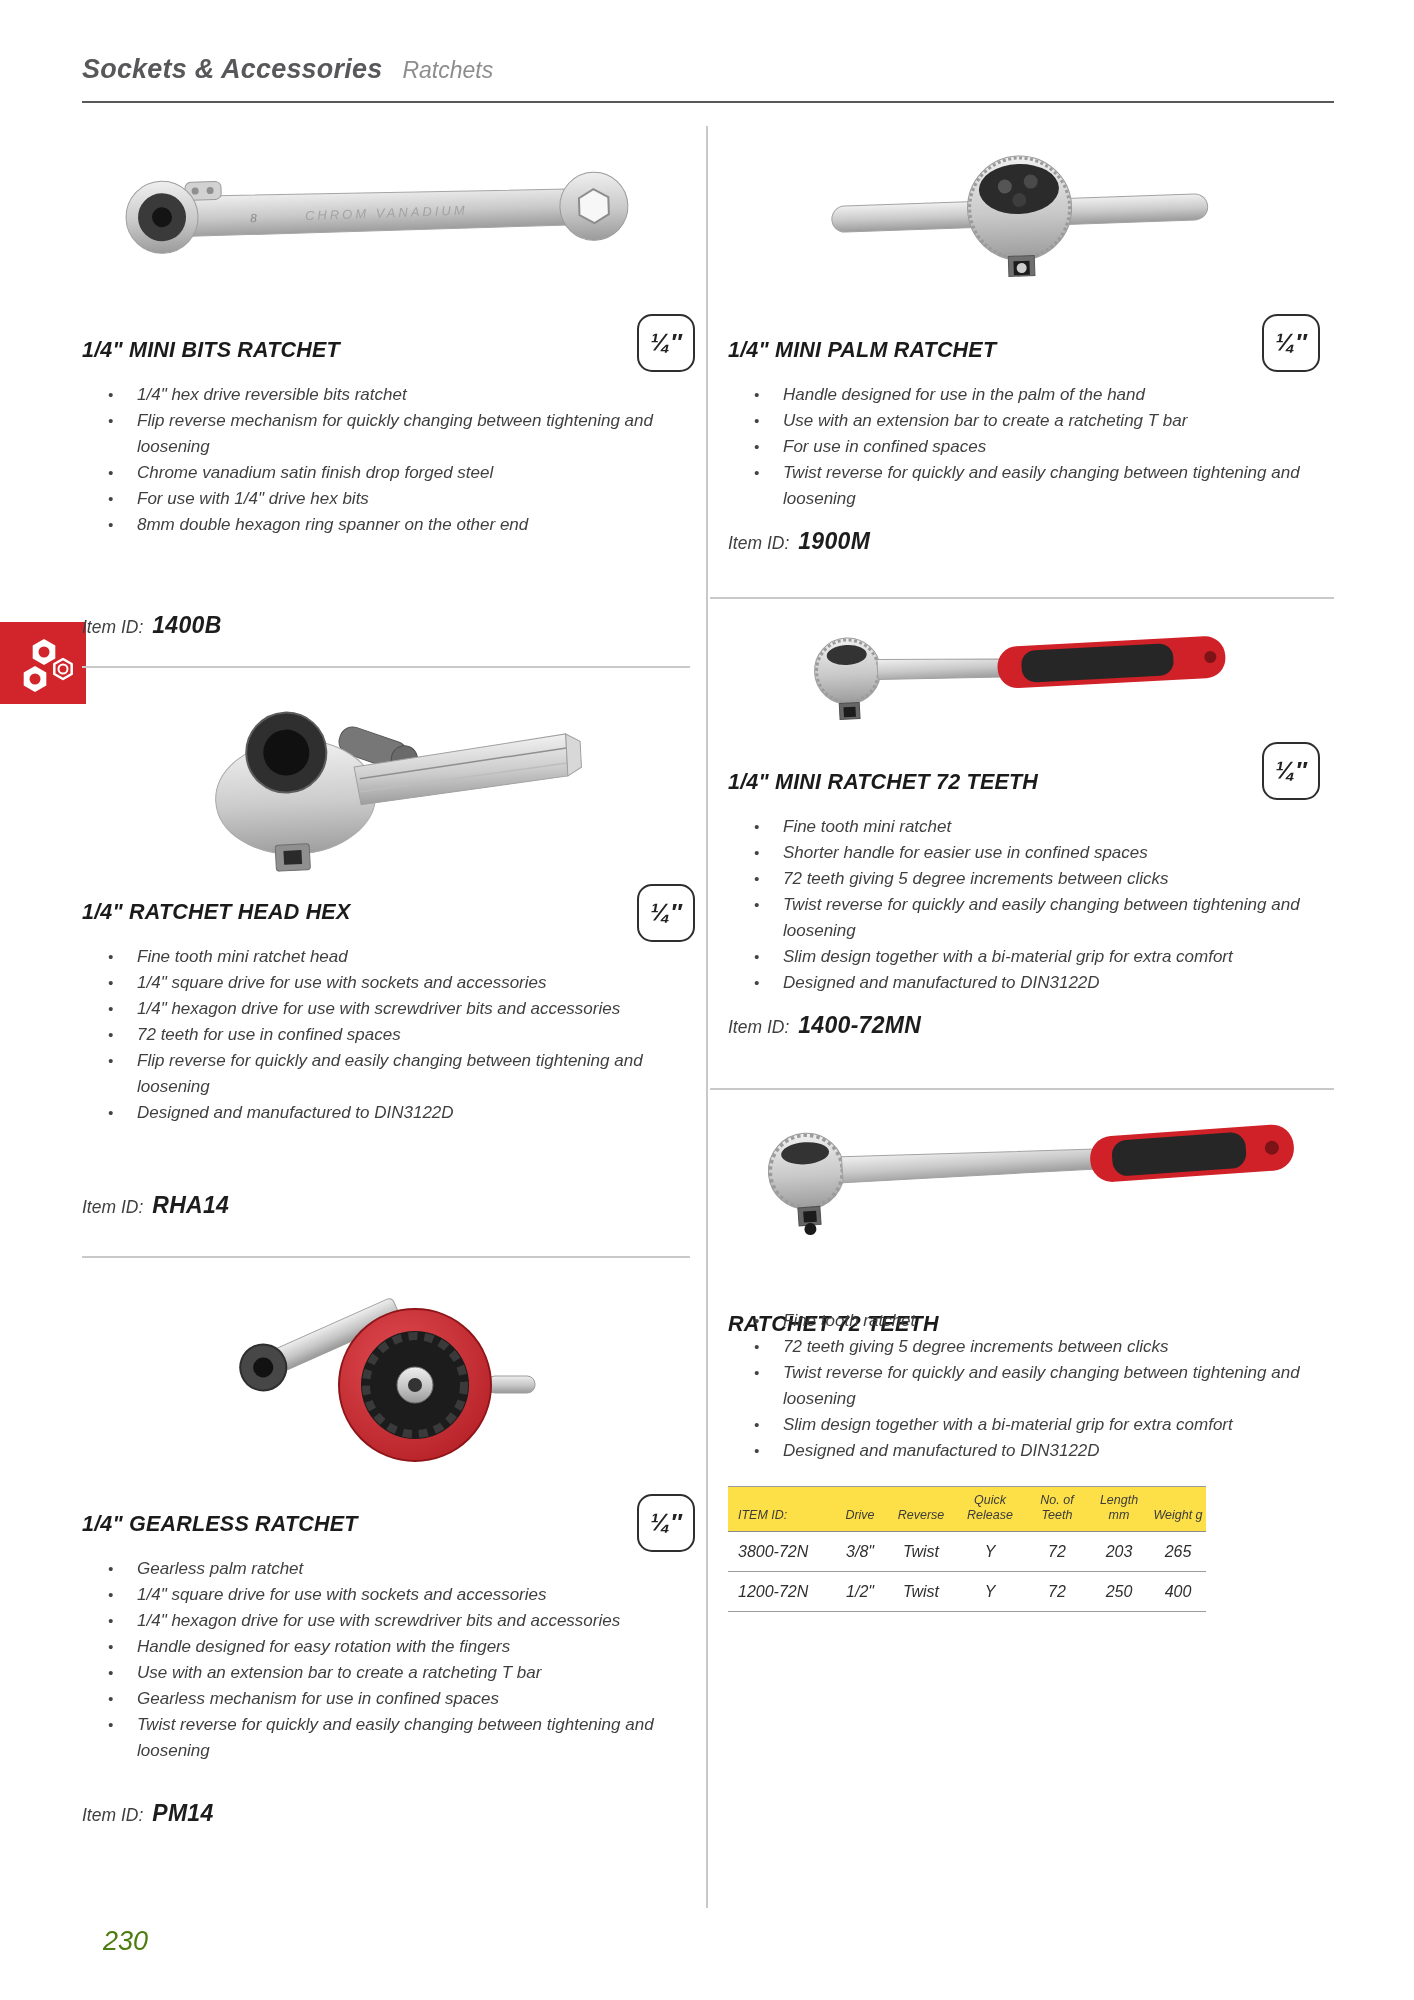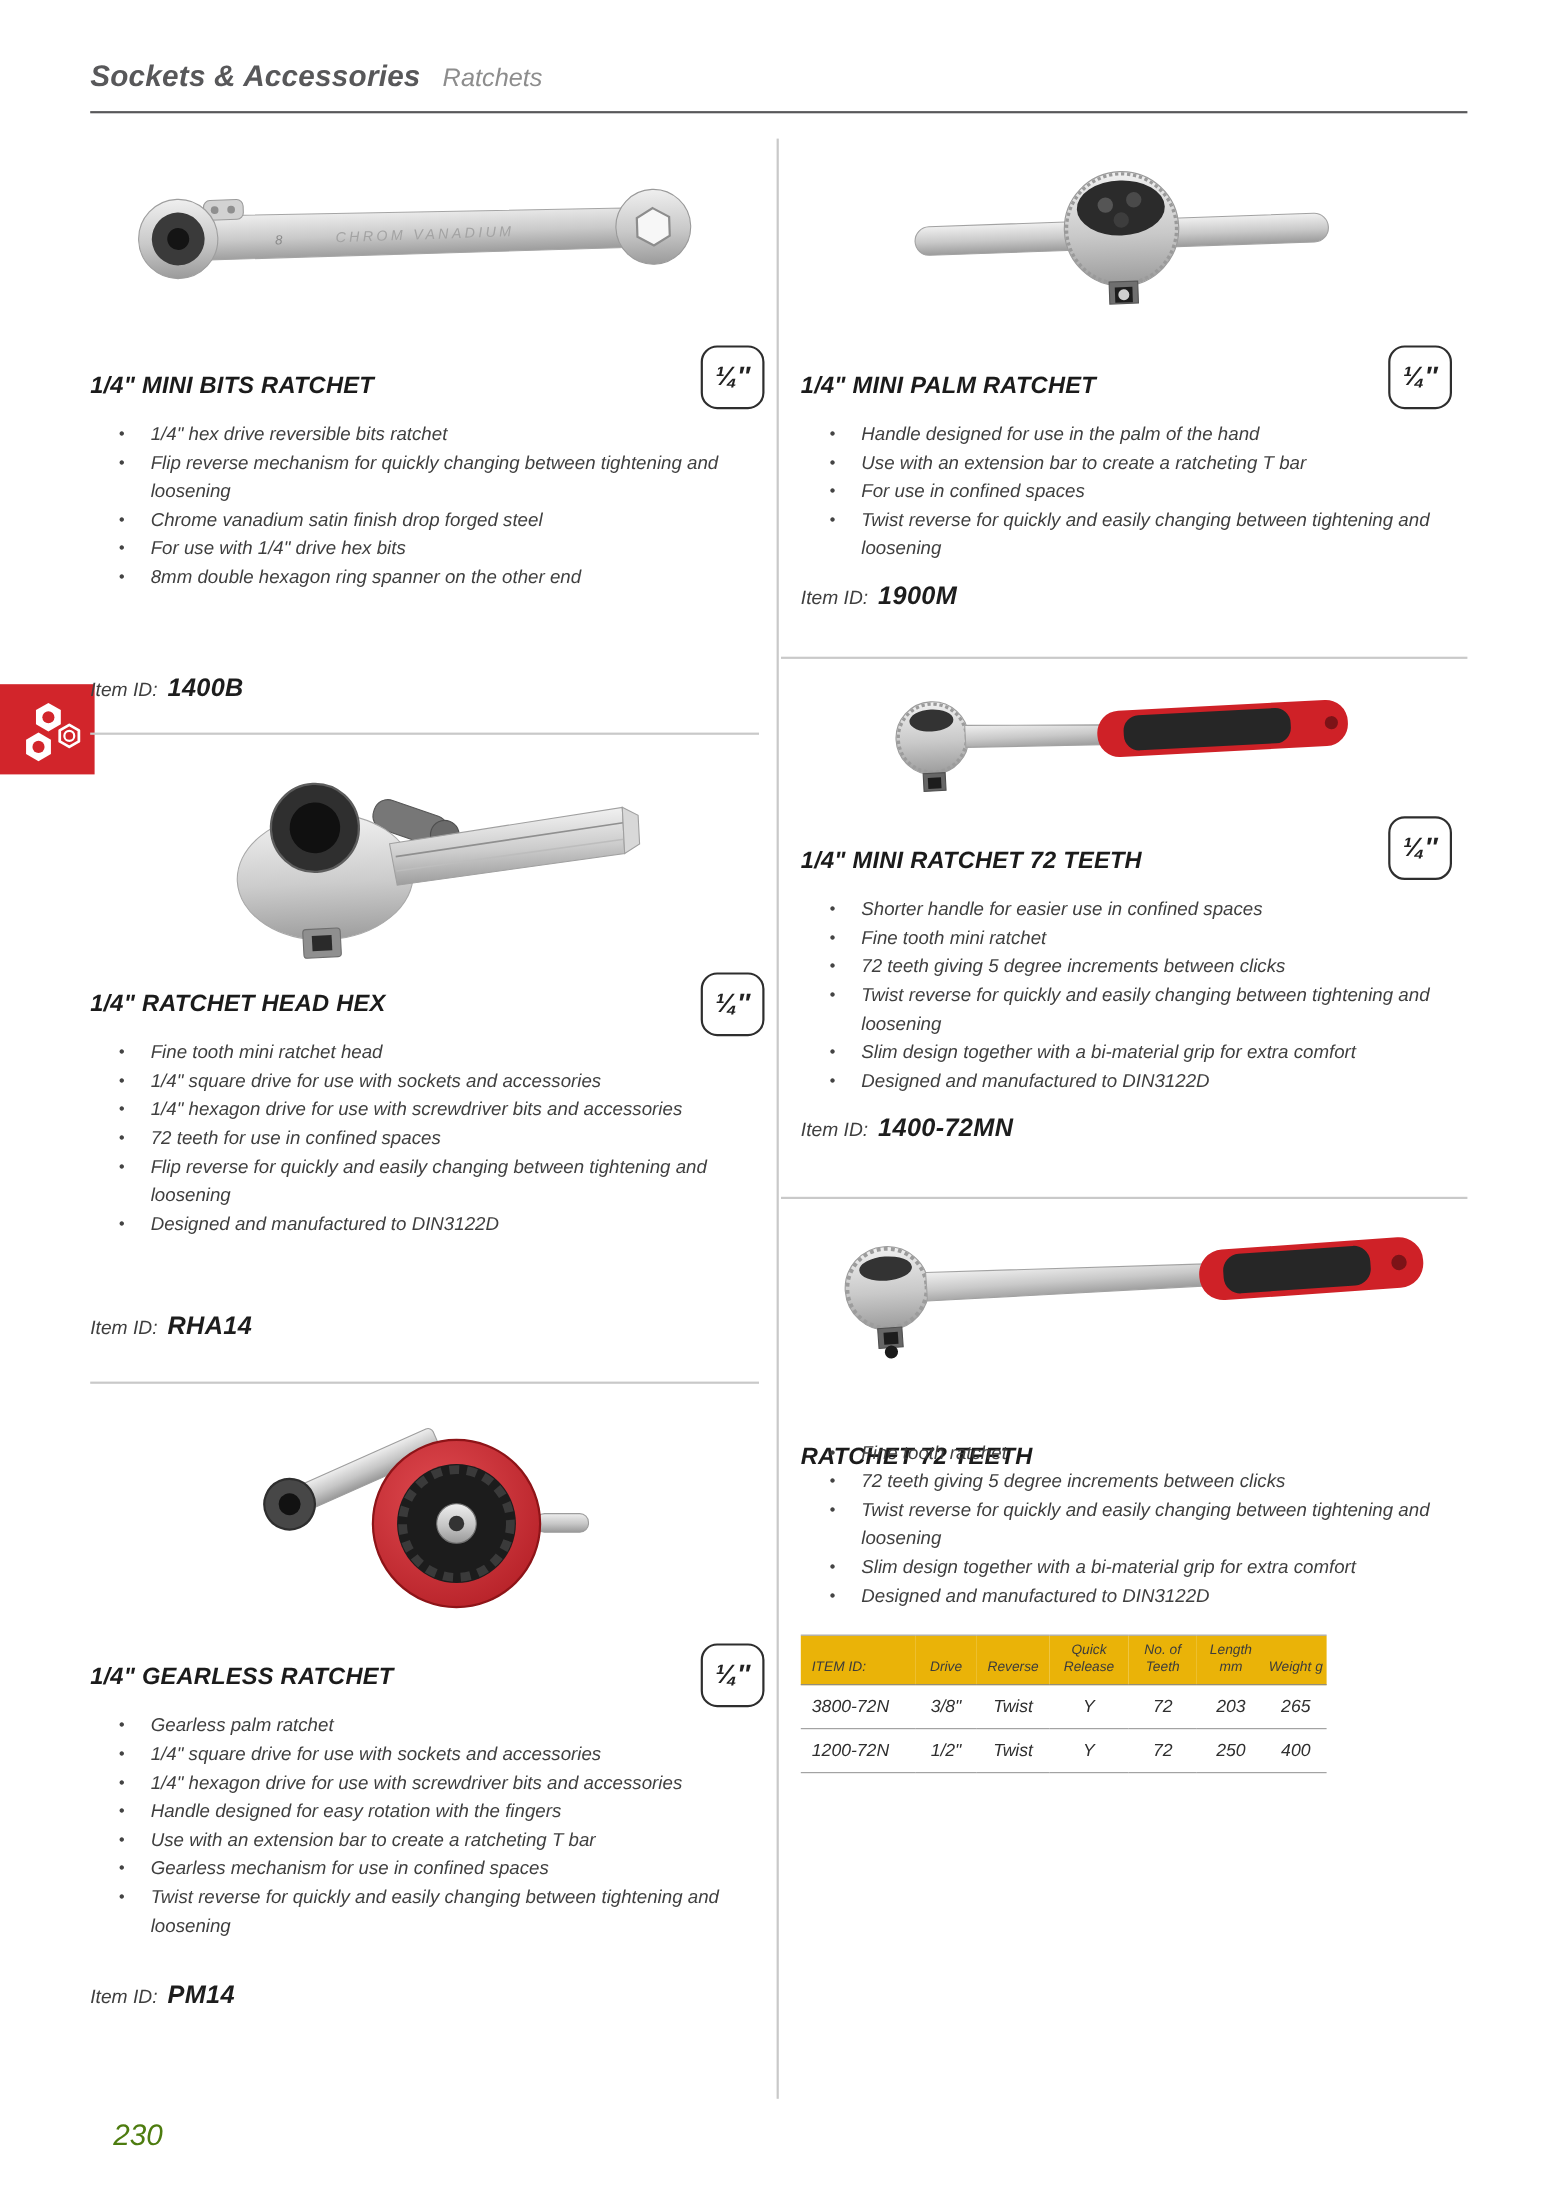--- a/index.html
+++ b/index.html
@@ -30,21 +30,21 @@
   ul.blist li::before{content:"\2022";position:absolute;left:8px;top:0;color:#444;font-size:15px;}
   
   .item-row{position:absolute;display:flex;align-items:baseline;white-space:nowrap;}
   .item-label{font-size:17.5px;color:#3f3f3f;}
   .item-id{font-size:23px;font-weight:bold;color:#1d1d1d;margin-left:9px;letter-spacing:.3px;}
   
   .pimg{position:absolute;}
   
   table.spec{position:absolute;left:728px;top:1486px;width:478px;border-collapse:collapse;
     border-top:1.5px solid #9a9a9a;border-bottom:1.5px solid #9a9a9a;}
-  table.spec th{background:#eab308;font-size:12.5px;font-weight:normal;color:#3c3c3c;
+  table.spec th{background:#fde047;font-size:12.5px;font-weight:normal;color:#3c3c3c;
     padding:6px 3px 8px 3px;vertical-align:bottom;text-align:center;border-bottom:1.5px solid #8a8a8a;line-height:15px;}
   table.spec td{font-size:16px;color:#2f2f2f;text-align:center;height:37px;border-bottom:1.5px solid #9a9a9a;}
   table.spec tr:last-child td{border-bottom:none;}
   table.spec th.c0,table.spec td.c0{text-align:left;padding-left:10px;}
   
   .pagenum{position:absolute;left:103px;top:1926px;font-size:27px;color:#4d7c0f;}
 </style>
 </head>
 <body>
 
@@ -245,22 +245,22 @@
       <rect x="208" y="36" width="228" height="42" rx="20" fill="#cf2127"></rect>
       <rect x="232" y="41" width="152" height="32" rx="14" fill="#262626"></rect>
       <circle cx="421" cy="57" r="6" fill="#7c1317"></circle>
     </g>
   </svg>
   <div class="badge" style="left:1262px;top:742px">
     <span>¼″</span>
   </div>
   <div class="ptitle" style="left:728px;top:770px">1/4" MINI RATCHET 72 TEETH</div>
   <ul class="blist" style="left:746px;top:814px;width:578px">
+    <li>Fine tooth mini ratchet</li>
     <li>Shorter handle for easier use in confined spaces</li>
-    <li>Fine tooth mini ratchet</li>
     <li>72 teeth giving 5 degree increments between clicks</li>
     <li>Twist reverse for quickly and easily changing between tightening and loosening</li>
     <li>Slim design together with a bi-material grip for extra comfort</li>
     <li>Designed and manufactured to DIN3122D</li>
   </ul>
   <div class="item-row" style="left:728px;top:1012px">
     <span class="item-label">Item ID:</span>
     <span class="item-id">1400-72MN</span>
   </div>
   <div class="sdiv" style="left:710px;top:1088px;width:624px"></div>

